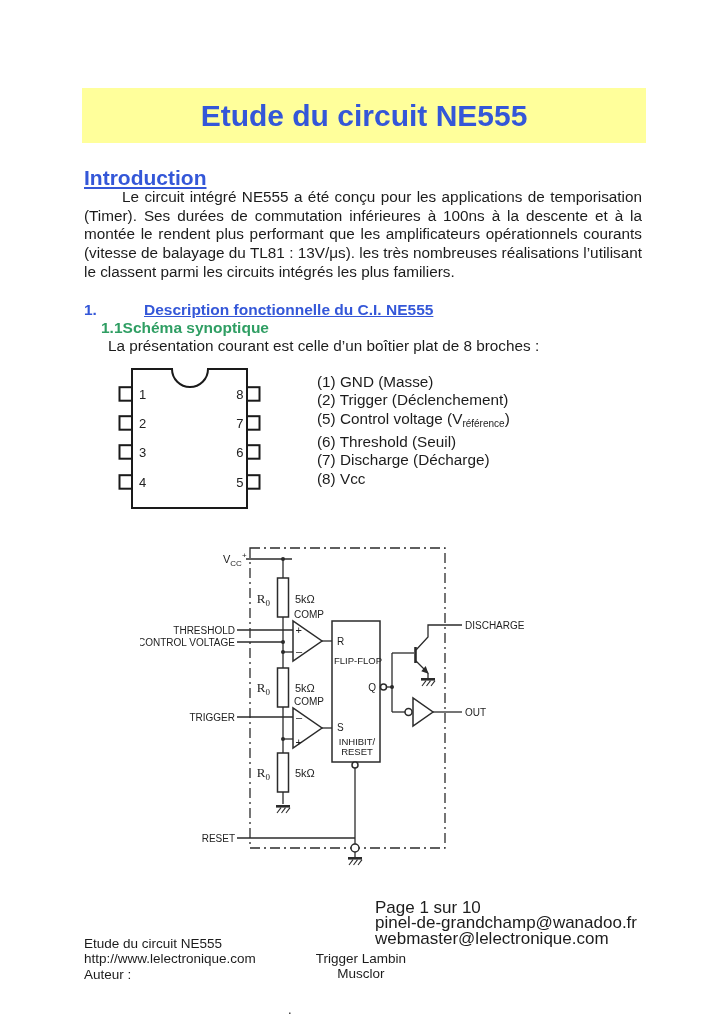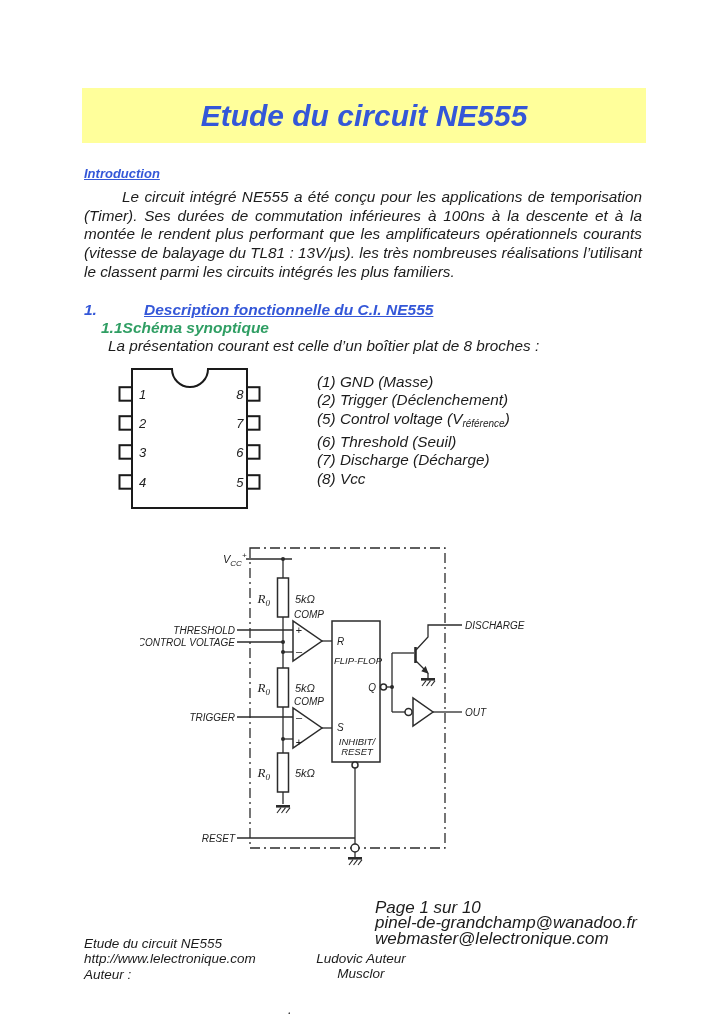--- a/index.html
+++ b/index.html
@@ -1,23 +1,23 @@
 <!DOCTYPE html>
 <html><head>
 <meta charset="utf-8">
 <style>
   html,body{margin:0;padding:0;background:#ffffff;}
   .page{position:relative;width:724px;height:1024px;background:#ffffff;overflow:hidden;
-        font-family:"Liberation Sans","DejaVu Sans",sans-serif;color:#1c1c1c;font-style:italic;}
+        font-family:"Liberation Sans","DejaVu Sans",sans-serif;color:#1c1c1c;}
 
   .banner{position:absolute;left:82px;top:88px;width:564px;height:55px;background:#FFFF9B;
           display:flex;align-items:center;justify-content:center;}
   .banner h1{margin:0;font-size:30px;font-weight:bold;color:#3457D8;}
 
-  .intro-heading{position:absolute;left:84px;top:166px;font-size:13px;font-weight:bold;
+  .intro-heading{position:absolute;left:84px;top:166px;font-size:21px;font-weight:bold;
                  color:#3457D8;text-decoration:underline;}
   .intro-body{position:absolute;left:84px;top:188px;width:558px;margin:0;font-size:15.3px;
               line-height:18.7px;text-align:justify;text-indent:38px;}
 
   .sec{position:absolute;left:84px;top:301px;font-size:15.5px;font-weight:bold;color:#3457D8;}
   .sec .num{display:inline-block;width:24px;}
   .sec .t{text-decoration:underline;margin-left:36px;}
   .subsec{position:absolute;left:101px;top:319px;font-size:15.5px;font-weight:bold;color:#2F9E63;}
   .subsec .n{}
   .lead{position:absolute;left:108px;top:337px;font-size:15.3px;}
@@ -223,21 +223,21 @@
     </g>
     <text class="lbl" x="325" y="175.5">OUT</text>
   </svg>
 
   <div class="f-left">
     <div>Etude du circuit NE555</div>
     <div>http://www.lelectronique.com</div>
     <div>Auteur :</div>
   </div>
   <div class="f-center">
-    <div>Ludovic Auteur</div>
+    <div>Trigger Lambin</div>
     <div>Musclor</div>
   </div>
   <div class="f-right">
     <div>Page 1 sur 10</div>
     <div>pinel-de-grandchamp@wanadoo.fr</div>
     <div>webmaster@lelectronique.com</div>
   </div>
   <div class="dot">.</div>
 
 </div>

